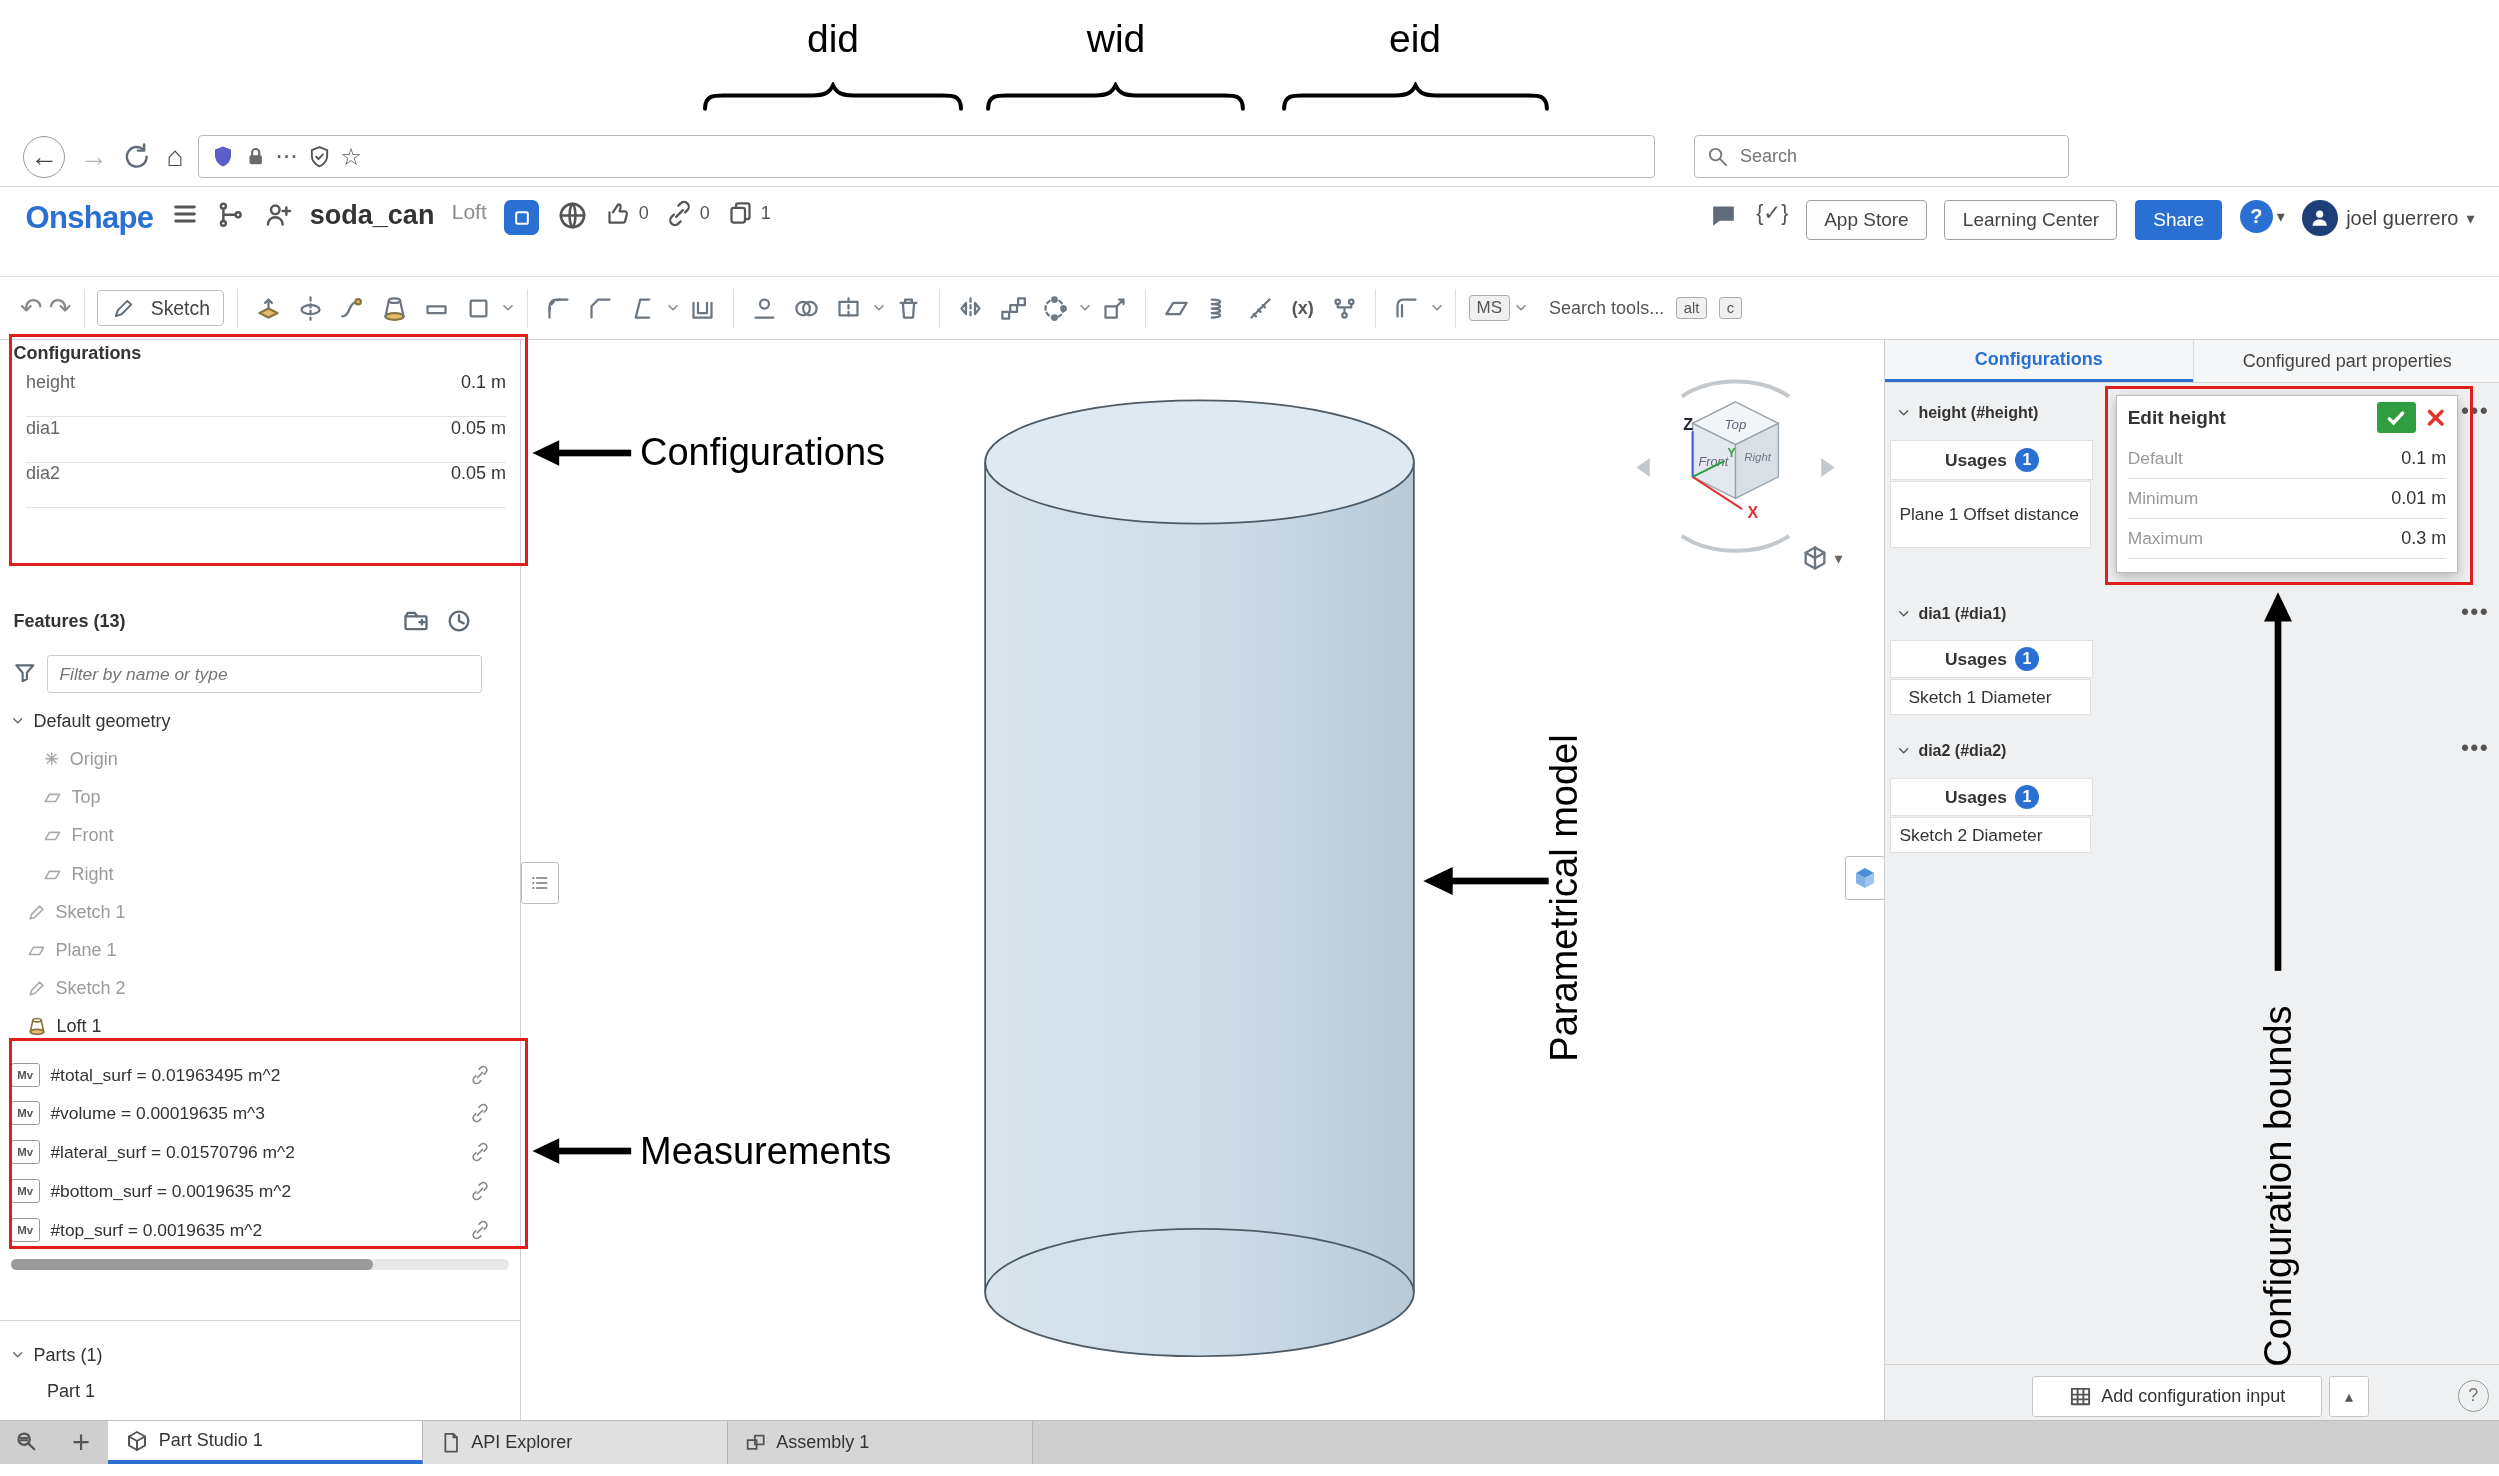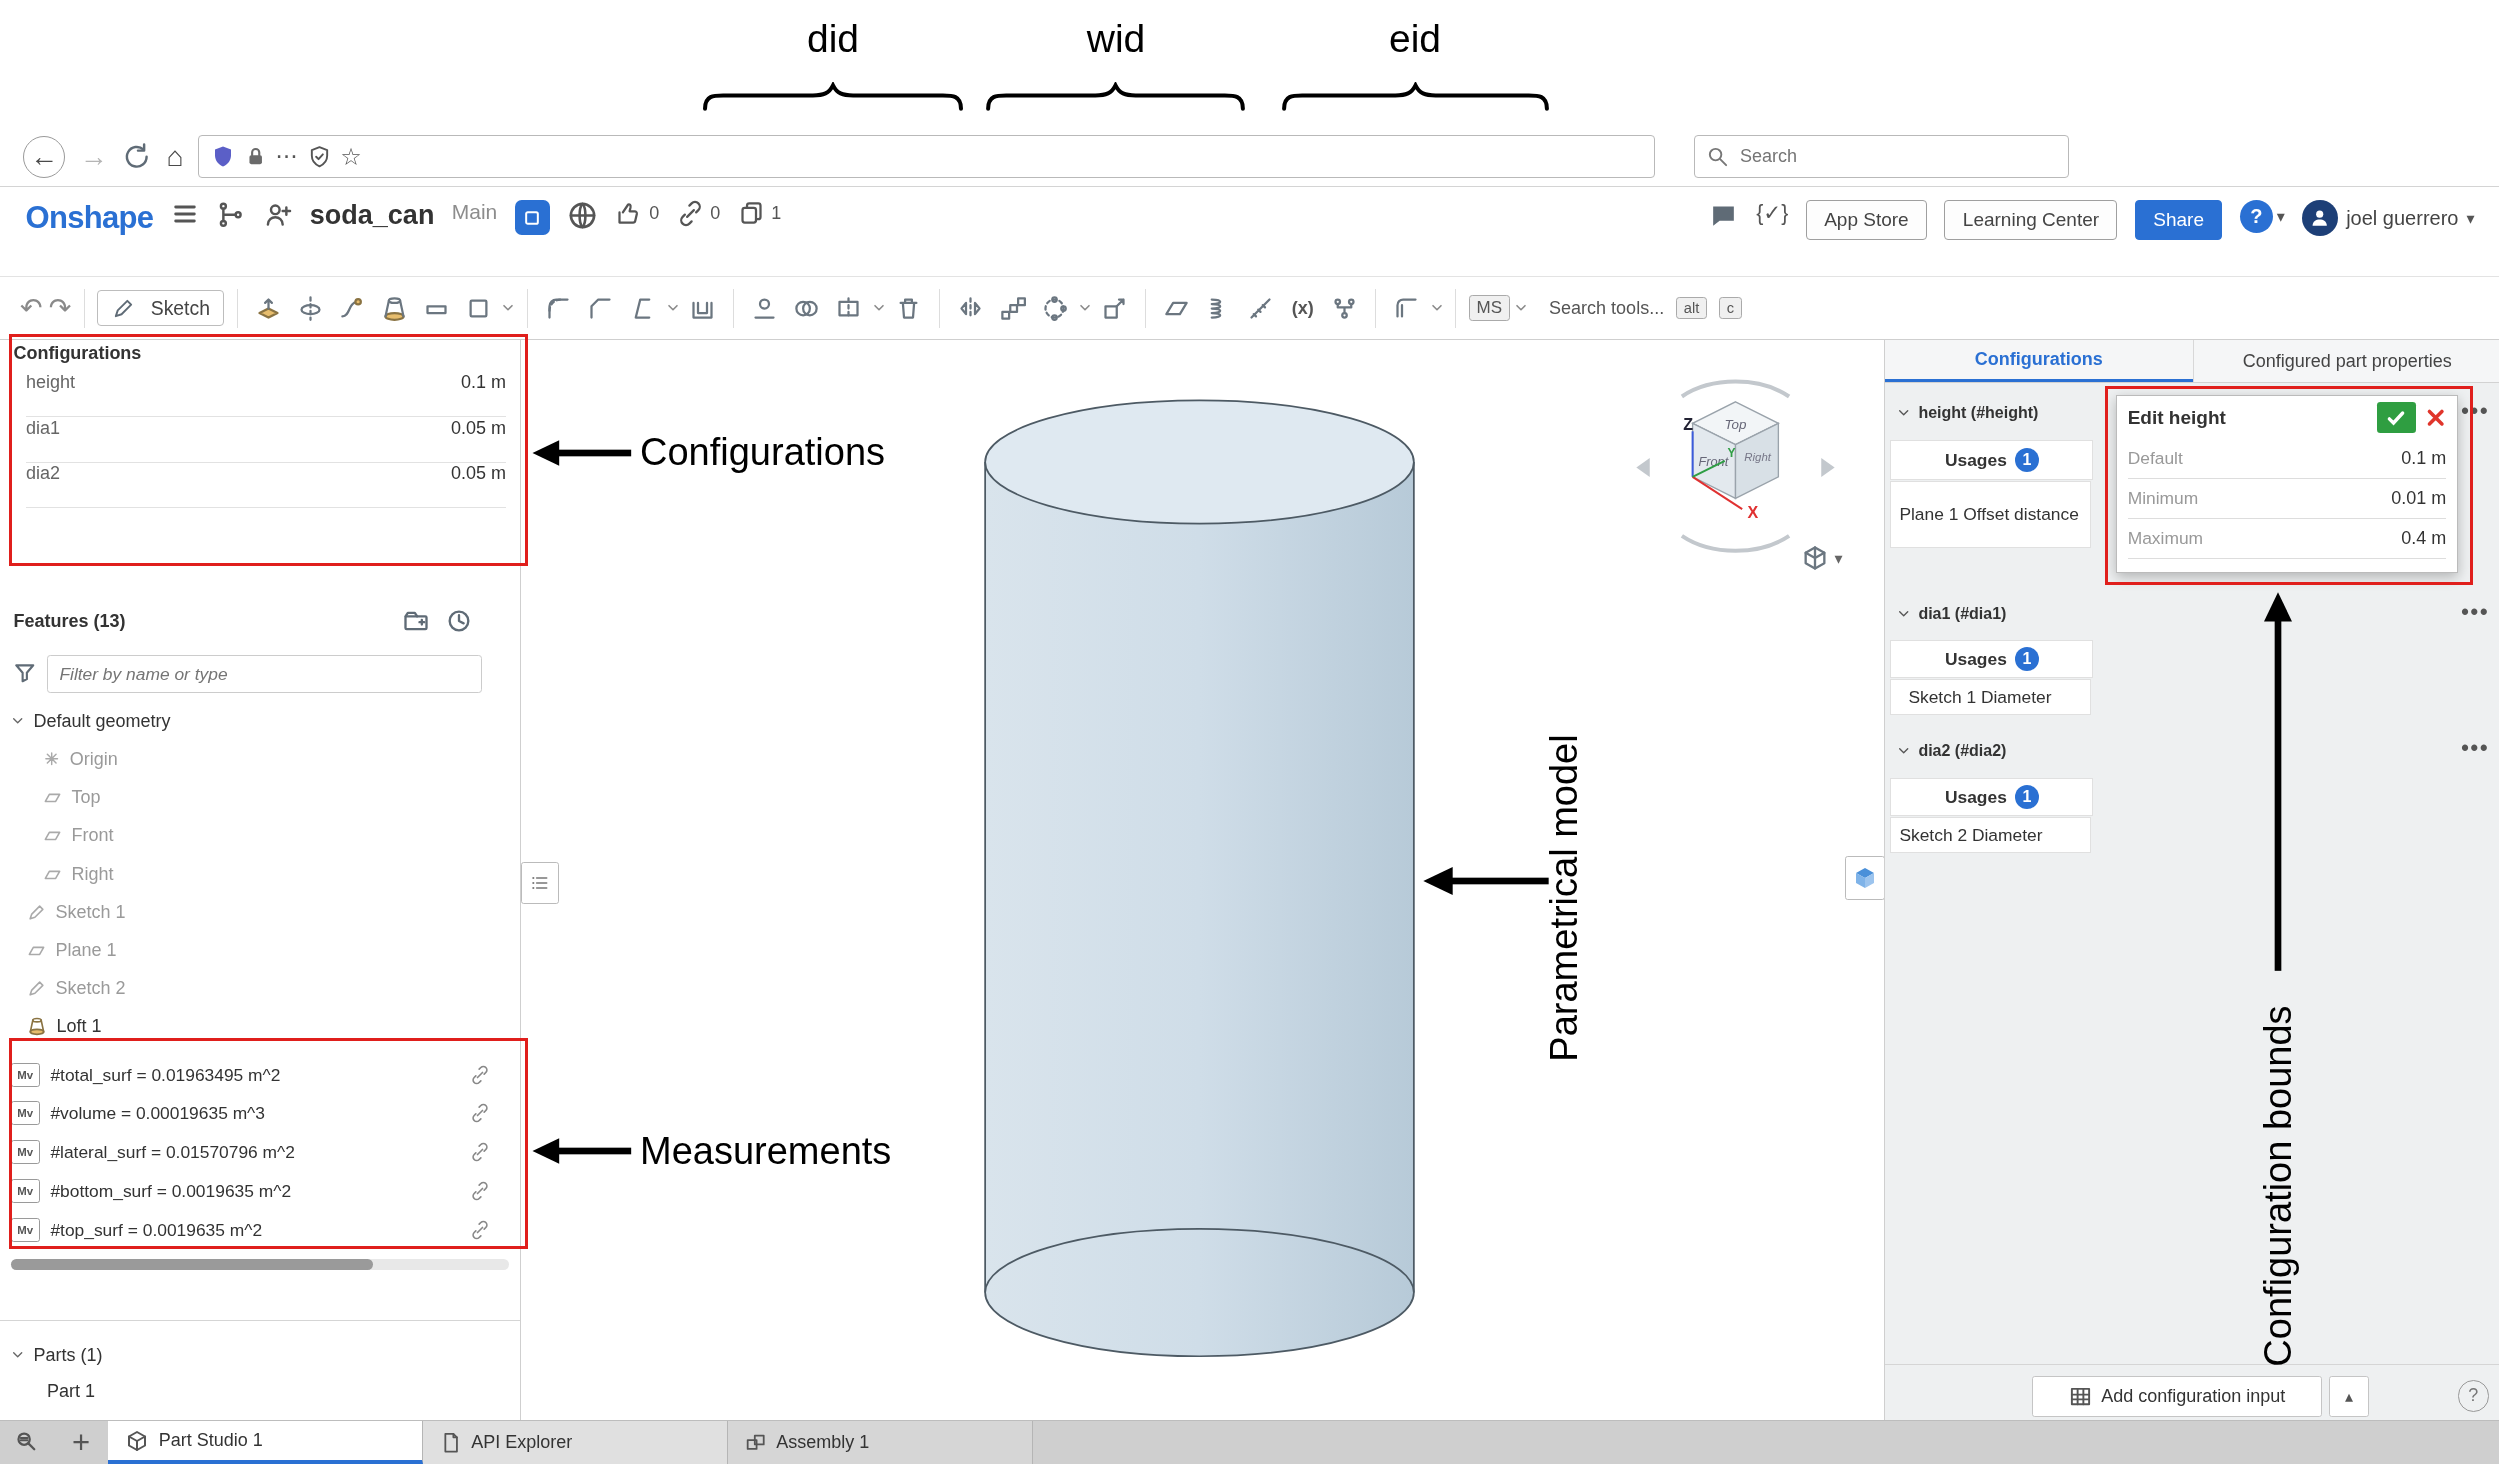--- a/index.html
+++ b/index.html
@@ -167,21 +167,21 @@
         </svg>
       </span>
     <span class="i">
         <svg width="29.5" height="29.5" viewBox="0 0 24 24">
           <circle cx="10" cy="8" r="3.5" stroke="#555"></circle>
           <path d="M4 20c0-4 3-6 6-6s6 2 6 6" stroke="#555"></path>
           <path d="M19 6v6M16 9h6" stroke="#555"></path>
         </svg>
       </span>
     <span class="docname">soda_can</span>
-    <span class="wsname">Main</span>
+    <span class="wsname">Loft</span>
     <span class="i" style="width:35px;height:35px;background:#2a70d3;border-radius:6.7px">
         <svg width="20" height="20" viewBox="0 0 24 24">
           <rect x="5" y="5" width="14" height="14" rx="2" stroke="#fff" stroke-width="2.4"></rect>
         </svg>
       </span>
     <span class="i">
         <svg width="31" height="31" viewBox="0 0 24 24">
           <circle cx="12" cy="12" r="9" stroke="#555"></circle>
           <path d="M3 12h18M12 3c3 3 3 15 0 18M12 3c-3 3-3 15 0 18" stroke="#555"></path>
         </svg>
@@ -768,21 +768,21 @@
     <div class="prow">
       <span class="l">Default</span>
         <span class="r">0.1 m</span>
     </div>
     <div class="prow">
       <span class="l">Minimum</span>
         <span class="r">0.01 m</span>
     </div>
     <div class="prow">
       <span class="l">Maximum</span>
-        <span class="r">0.4 m</span>
+        <span class="r">0.3 m</span>
     </div>
   </div>
 
   <div class="bbar">
     <span class="i" style="width:54px">
         <svg width="27" height="27" viewBox="0 0 24 24">
           <circle cx="9" cy="9" r="5" stroke="#555"></circle>
           <path d="M13 13l5 5" stroke="#555"></path>
           <path d="M6 8h6M6 10h6" stroke="#555" stroke-width="1.6"></path>
         </svg>

